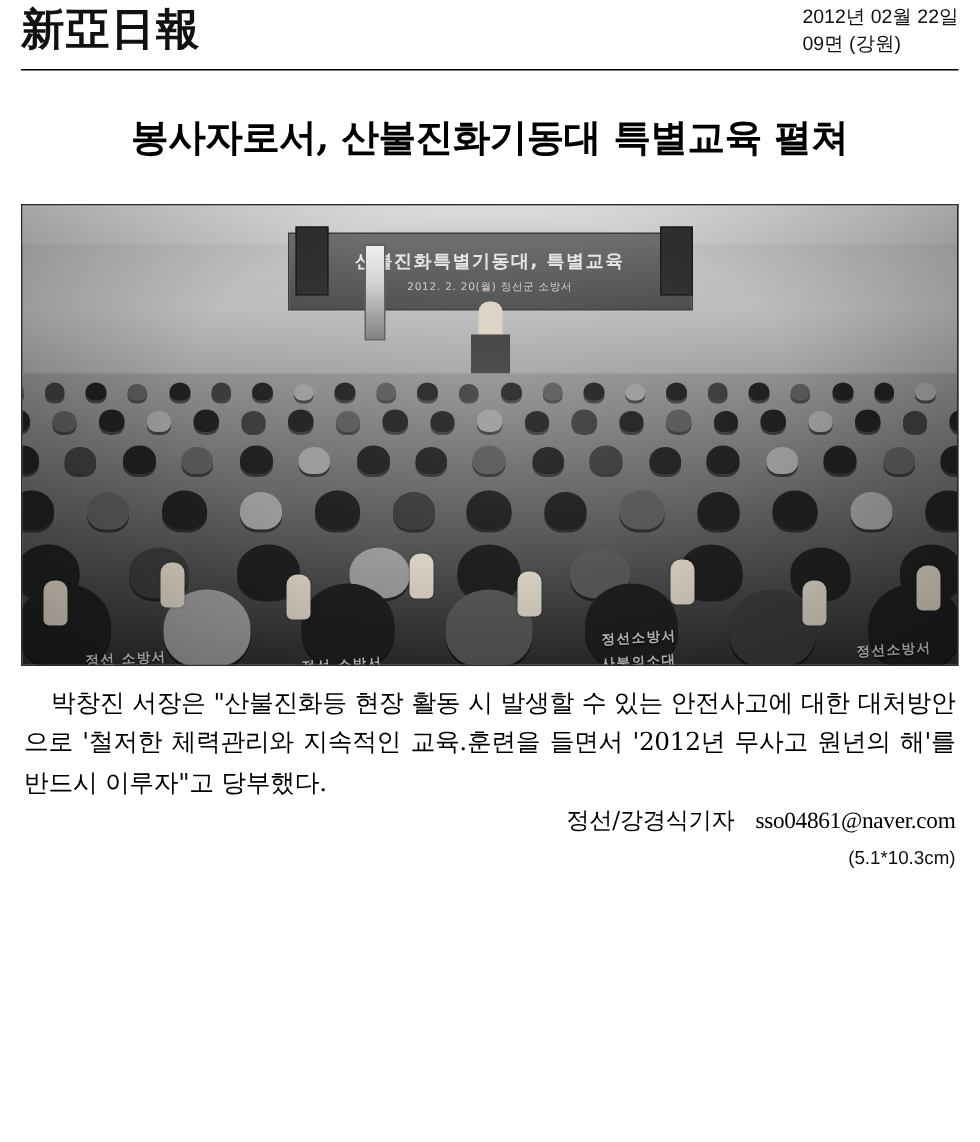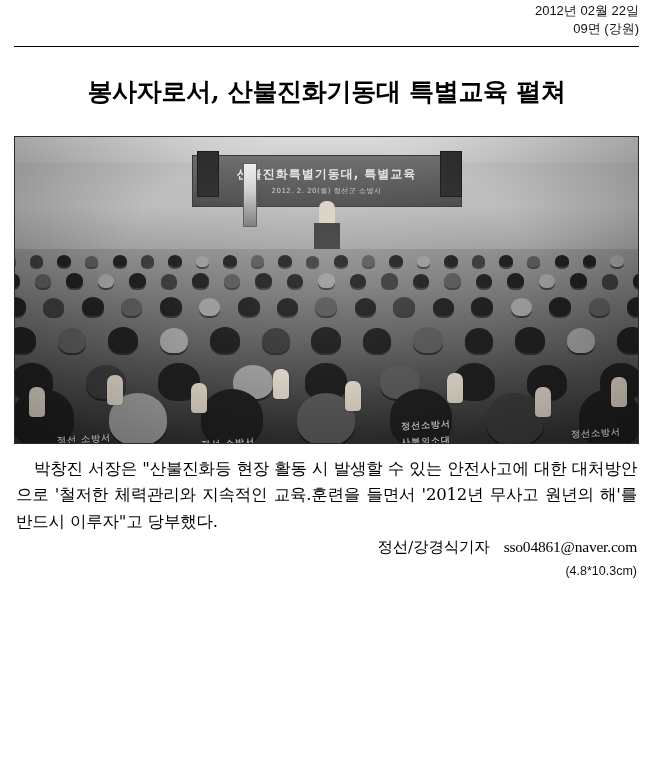--- a/index.html
+++ b/index.html
@@ -36,21 +36,20 @@
     font-weight: bold;
     font-size: 29px;
     letter-spacing: 1px;
     line-height: 34px;
     color: #111;
   }
   .masthead-meta {
     position: absolute;
     right: 0;
     top: 2px;
-    text-align: right;
     font-family: "Liberation Sans", sans-serif;
     font-size: 13px;
     line-height: 18px;
     color: #111;
   }
   .rule {
     border: 0;
     border-top: 1.5px solid #000;
     margin: 0;
   }
@@ -246,20 +245,21 @@
     font-size: 12.5px;
     color: #111;
   }
 </style>
 </head>
 <body>
 
 <div class="page">
 
   <div class="masthead">
+    <div class="masthead-title">新亞日報</div>
     <div class="masthead-meta">
       <div>2012년 02월 22일</div>
       <div>09면 (강원)</div>
     </div>
   </div>
 
   <hr class="rule">
 
   <h1 class="headline">봉사자로서, 산불진화기동대 특별교육 펼쳐</h1>
 
@@ -408,16 +408,16 @@
     <div class="photo-vignette"></div>
   </div>
 
   <div class="article">
     <p>박창진 서장은 "산불진화등 현장 활동 시 발생할 수 있는 안전사고에 대한 대처방안으로 '철저한 체력관리와 지속적인 교육.훈련을 들면서 '2012년 무사고 원년의 해'를 반드시 이루자"고 당부했다.</p>
 
     <div class="byline">
       <span>정선/강경식기자</span><span class="email">sso04861@naver.com</span>
     </div>
 
-    <div class="size-note">(4.8*10.3cm)</div>
+    <div class="size-note">(5.1*10.3cm)</div>
   </div>
 
 </div>
 
 </body></html>

